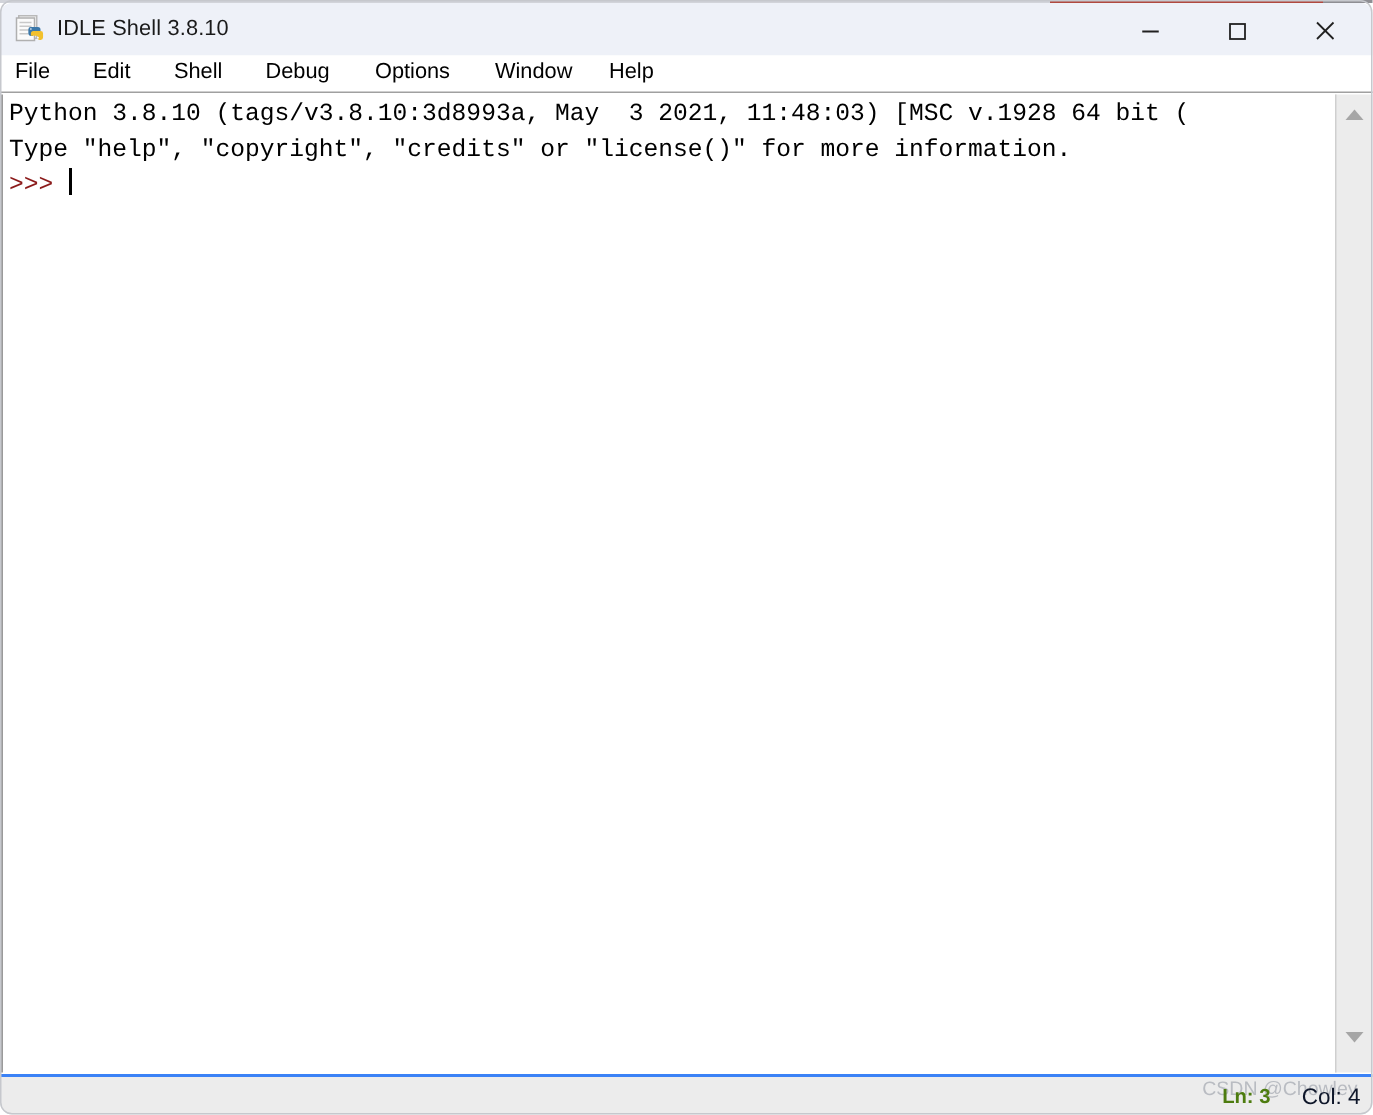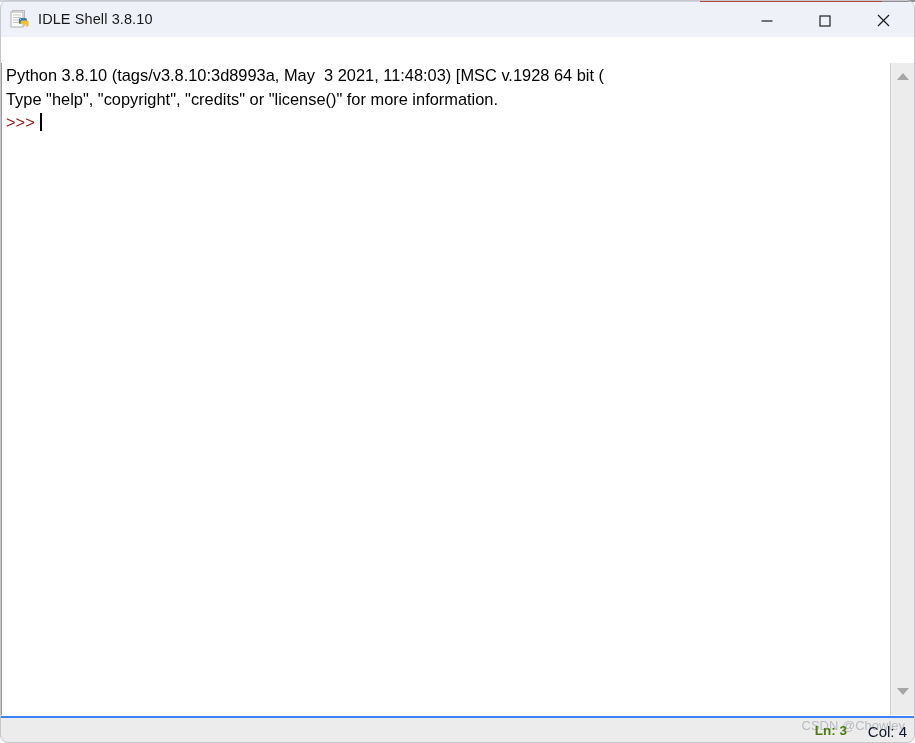--- a/index.html
+++ b/index.html
@@ -134,21 +134,21 @@
     box-sizing: border-box;
     overflow: hidden;
   }
   #console-inner {
     position: absolute;
     left: 4px;
     top: 1px;
     right: 0;
   }
   .cline {
-    font-family: Liberation Sans, sans-serif;
+    font-family: Liberation Mono, monospace;
     font-size: 16.4px;
     line-height: 23.6px;
     color: #000000;
     white-space: pre;
     letter-spacing: 0px;
   }
   .prompt {
     color: #8b1a1a;
   }
   .caret {
@@ -291,20 +291,29 @@
       </svg>
     </div>
     <div class="win-btn" id="btn-close">
       <svg width="13" height="13" viewBox="0 0 13 13">
         <line x1="1" y1="1" x2="12" y2="12" stroke="#202020" stroke-width="1.2"></line>
         <line x1="12" y1="1" x2="1" y2="12" stroke="#202020" stroke-width="1.2"></line>
       </svg>
     </div>
   </div>
 
+  <div id="menubar">
+    <div class="menu-item" style="left:6px">File</div>
+    <div class="menu-item" style="left:58px">Edit</div>
+    <div class="menu-item" style="left:112px">Shell</div>
+    <div class="menu-item" style="left:173px">Debug</div>
+    <div class="menu-item" style="left:246px">Options</div>
+    <div class="menu-item" style="left:326px">Window</div>
+    <div class="menu-item" style="left:402px">Help</div>
+  </div>
 
   <div id="textarea-wrap">
 
     <div id="console">
       <div id="console-inner">
         <div class="cline">Python 3.8.10 (tags/v3.8.10:3d8993a, May  3 2021, 11:48:03) [MSC v.1928 64 bit (</div>
         <div class="cline">Type "help", "copyright", "credits" or "license()" for more information.</div>
         <div class="cline"><span class="prompt">&gt;&gt;&gt; </span><span></span><span class="caret"></span></div>
       </div>
     </div>

